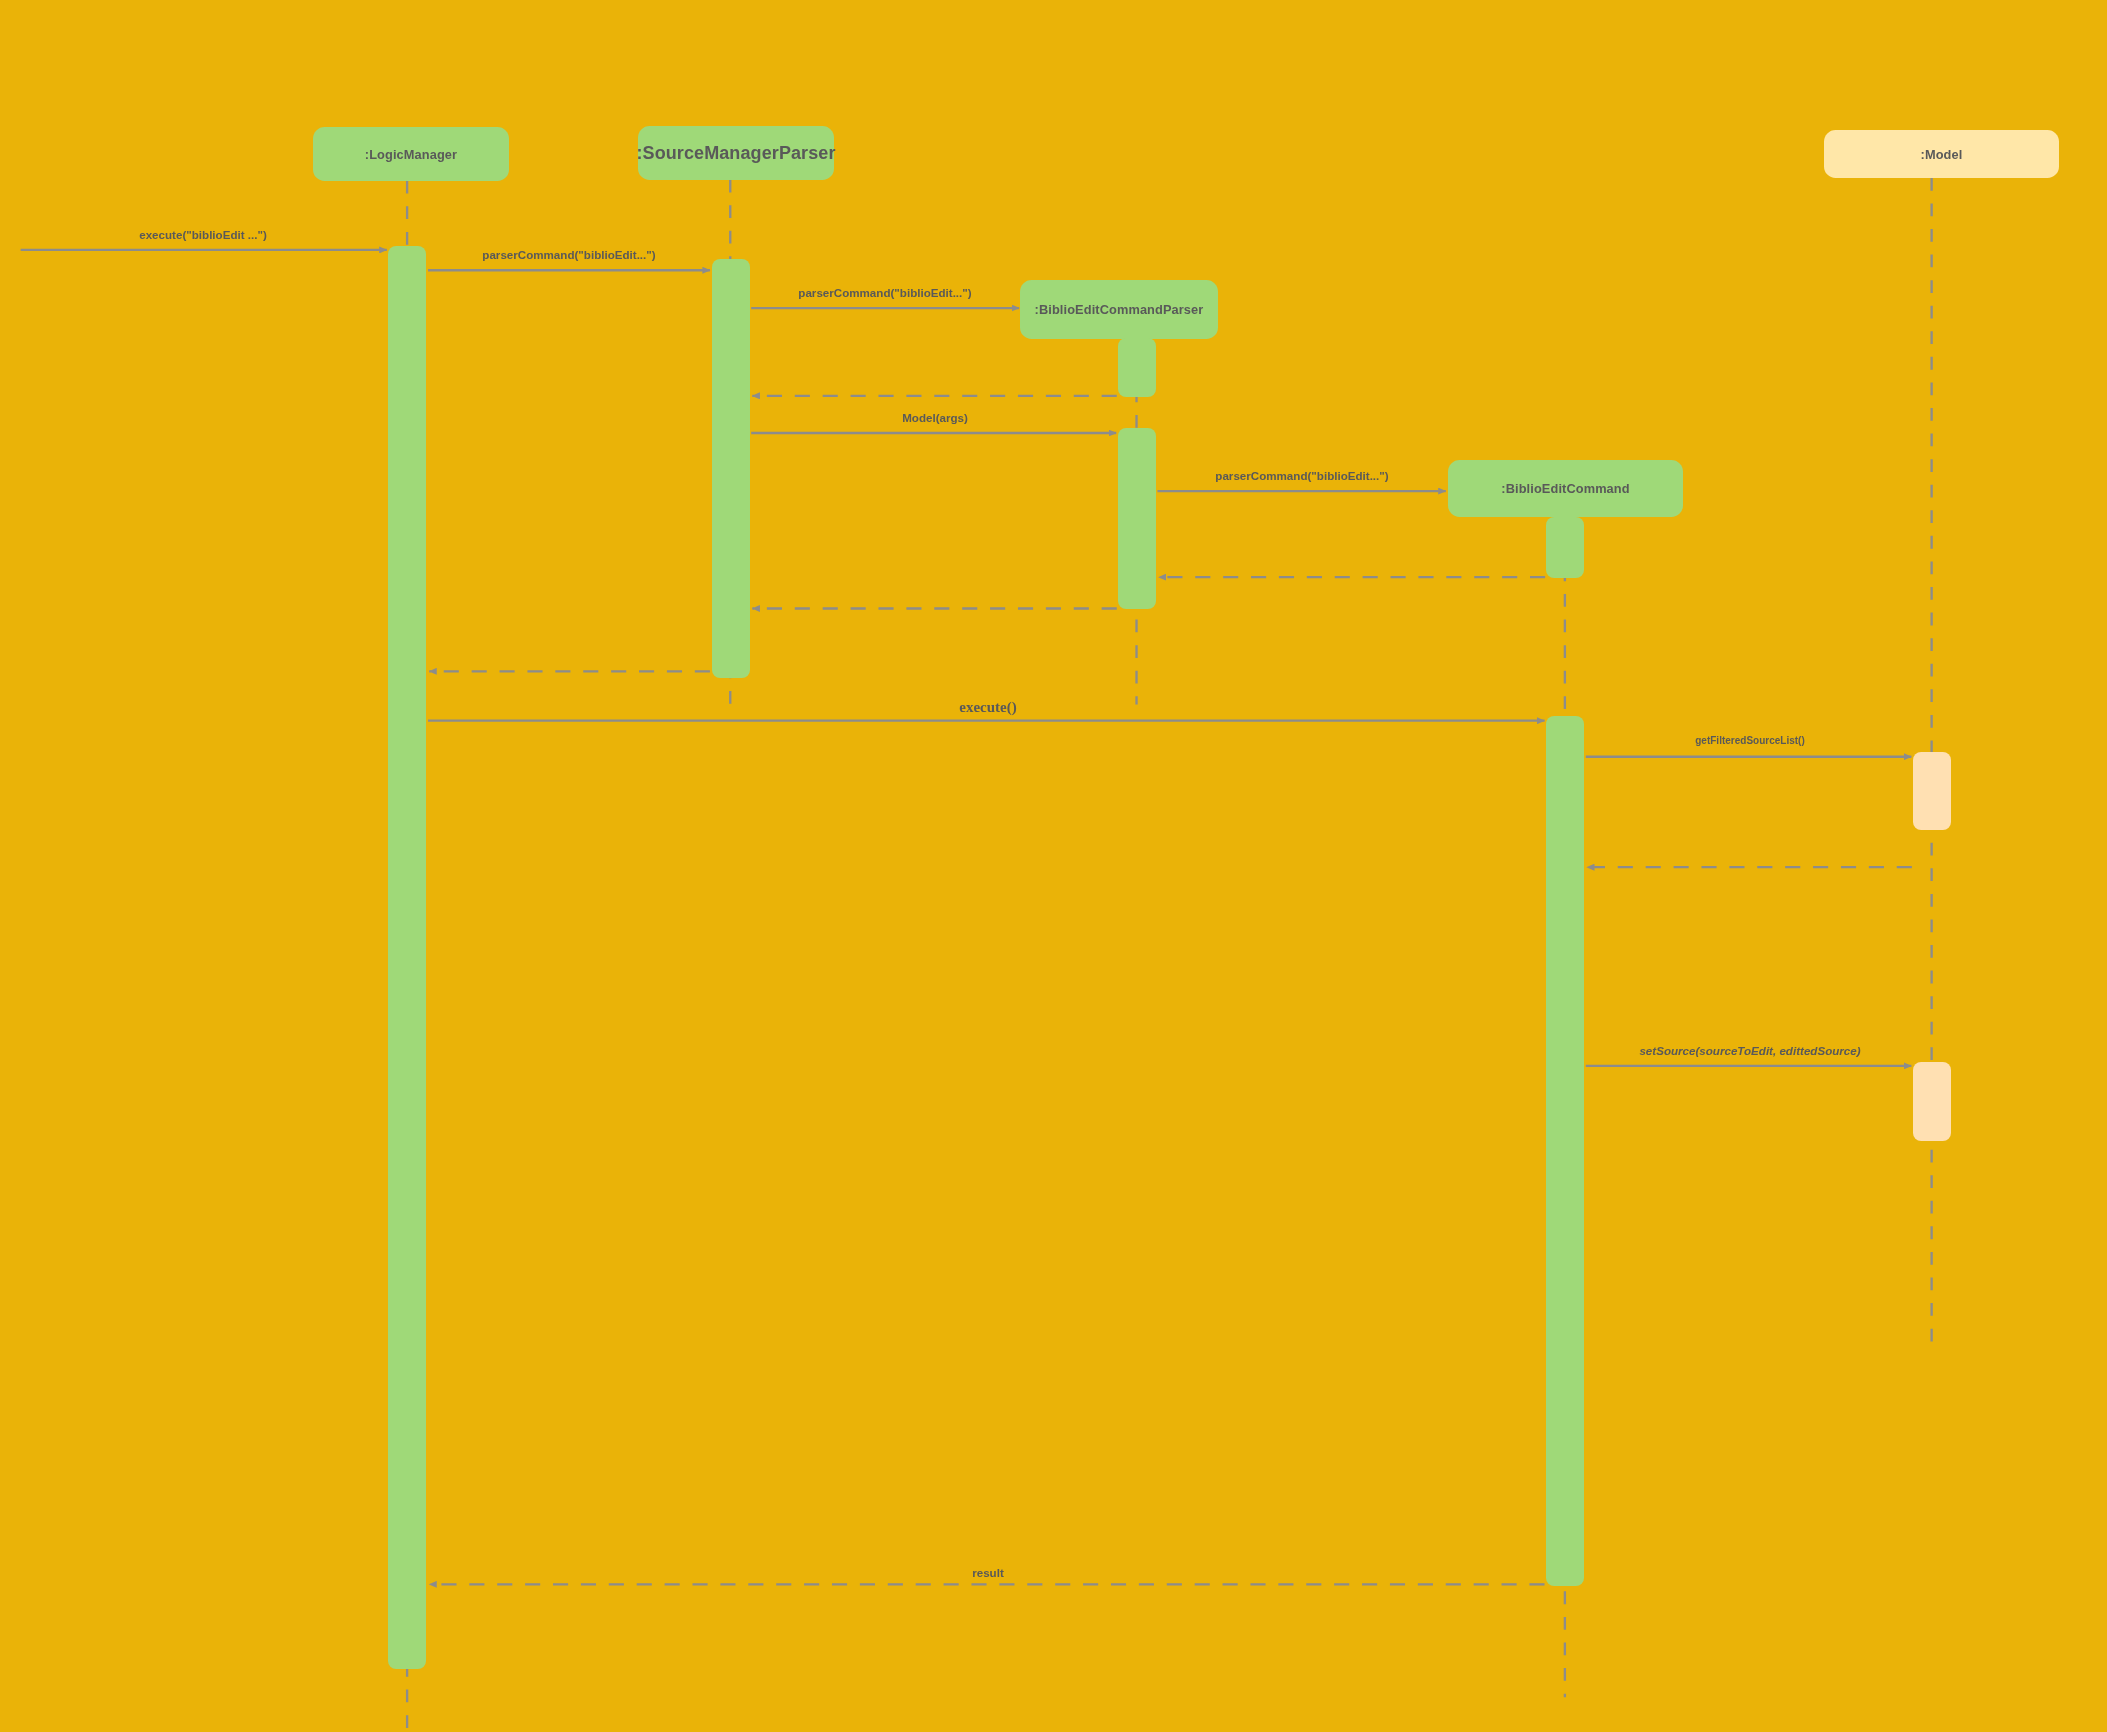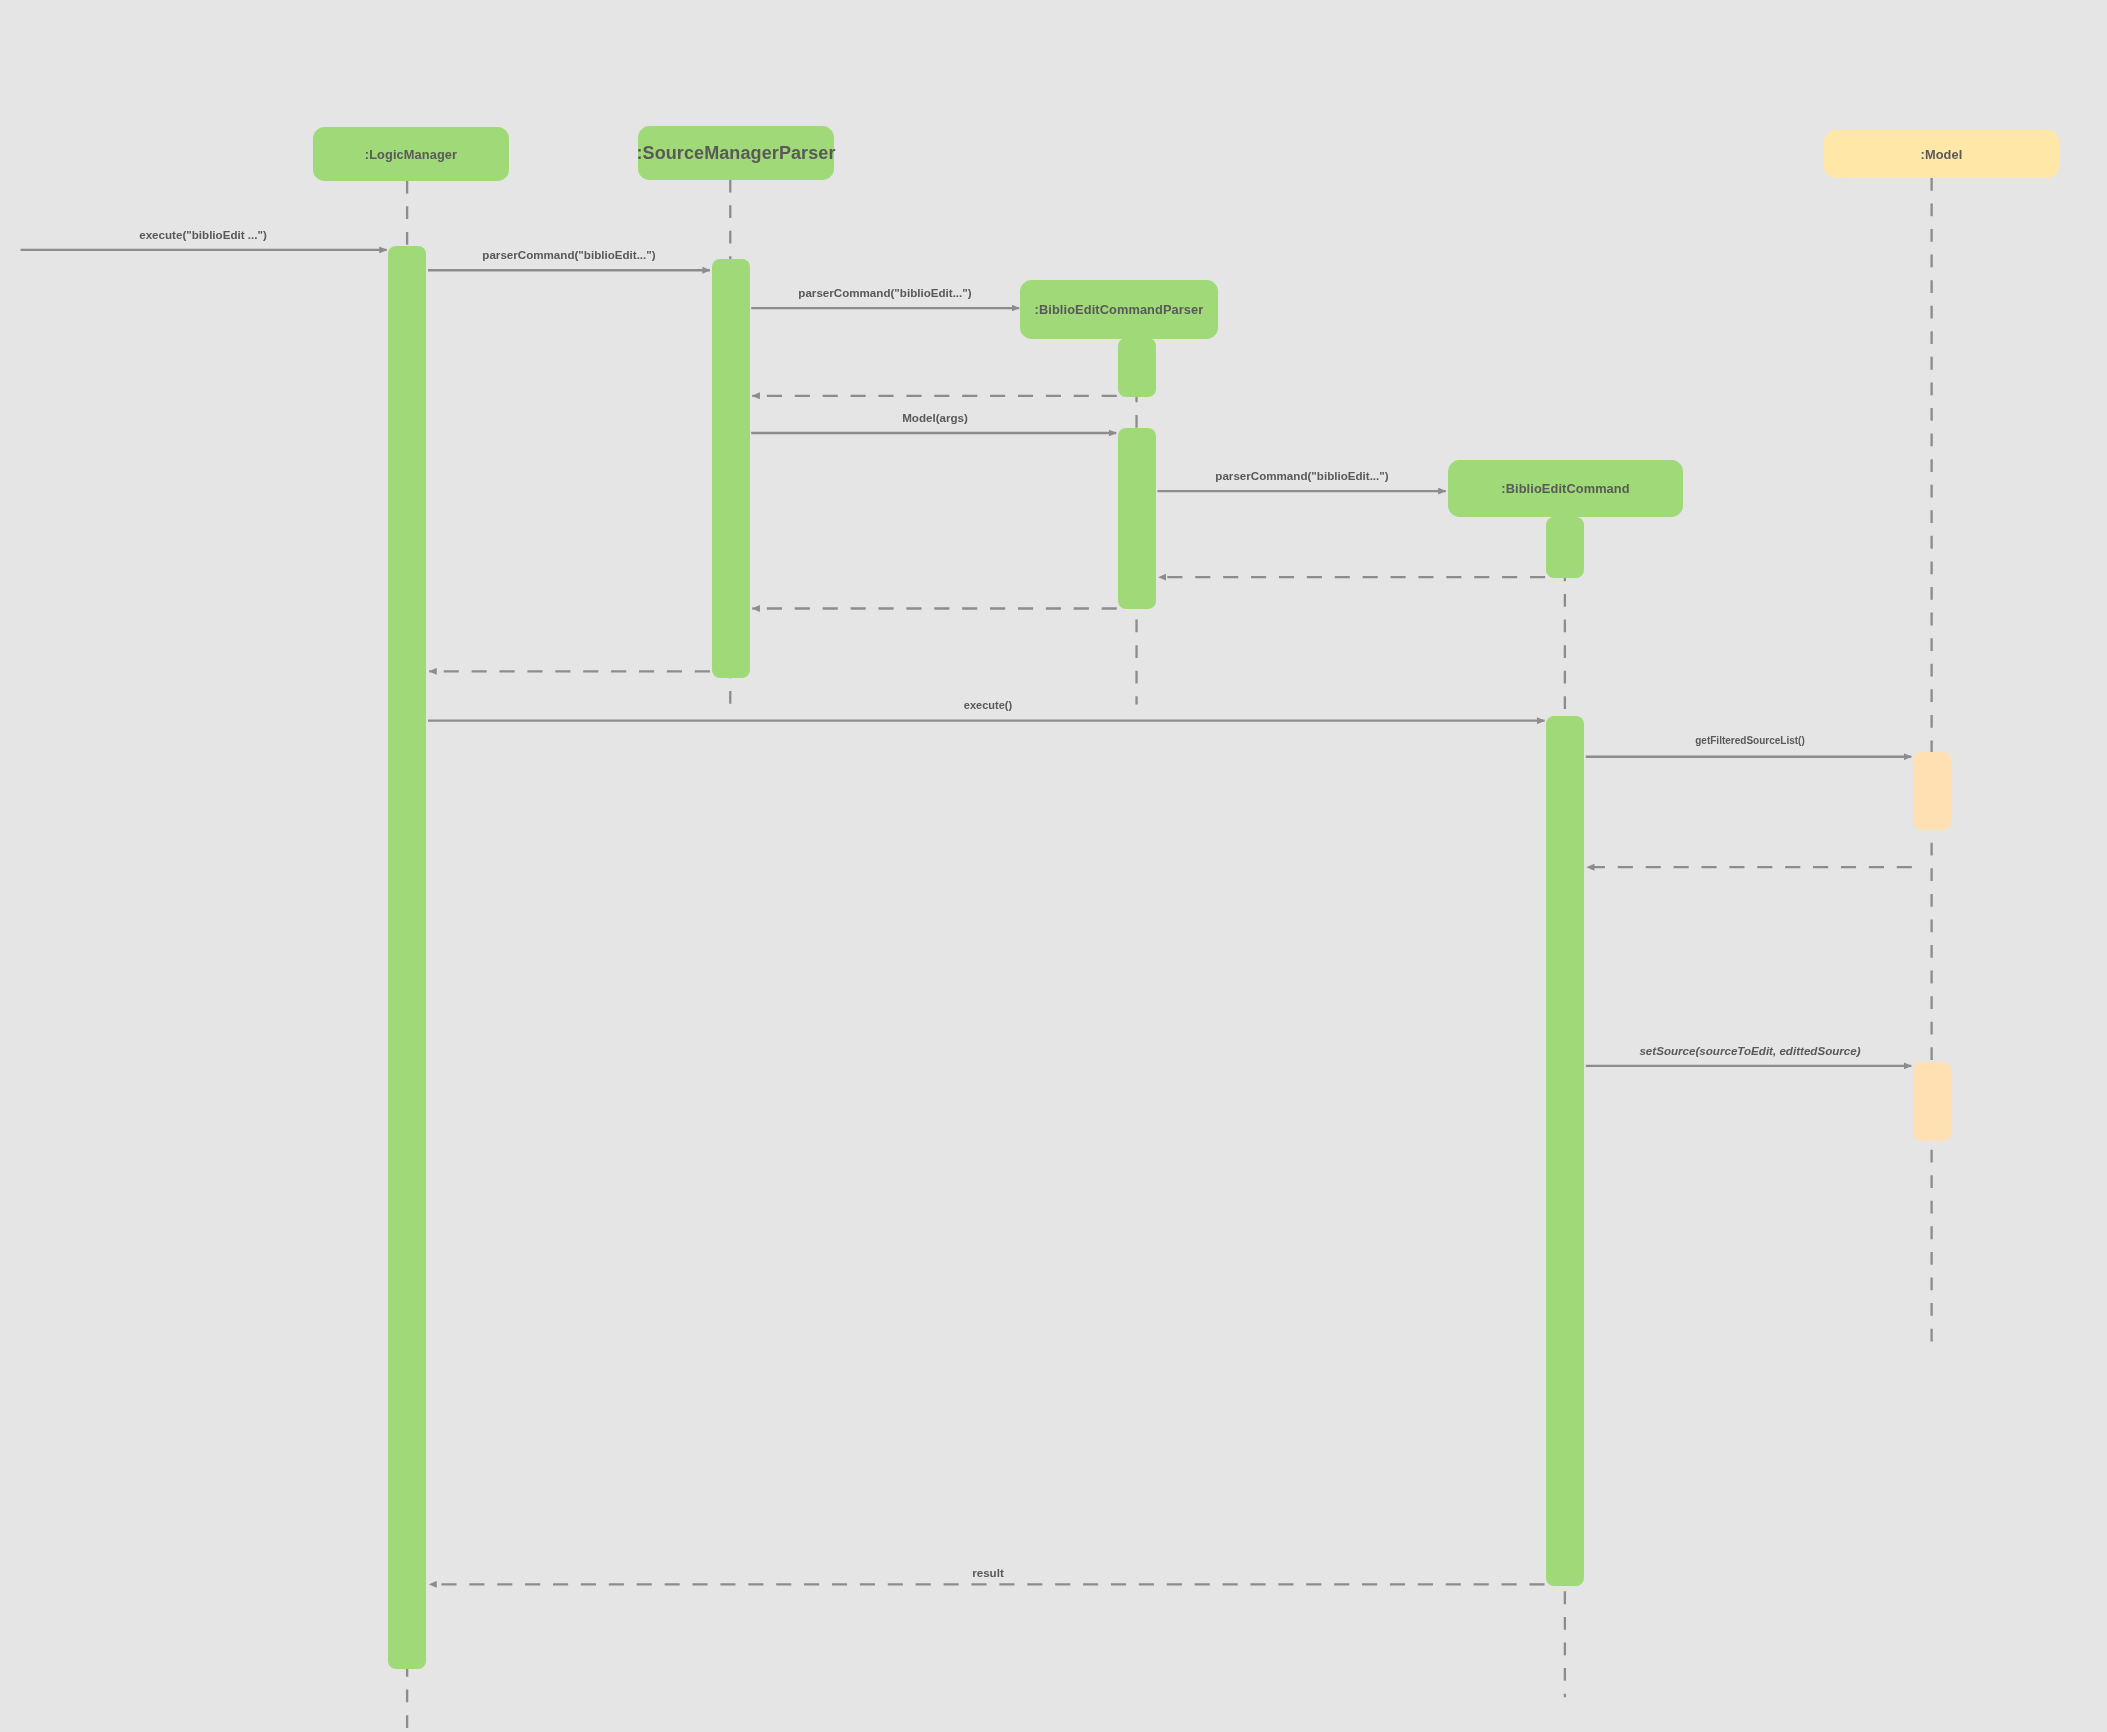--- a/index.html
+++ b/index.html
@@ -8,21 +8,21 @@
     padding: 0;
     background: #ffffff;
   }
   body {
     font-family: "Liberation Sans", sans-serif;
   }
   #diagram-root {
     position: relative;
     width: 2108px;
     height: 1732px;
-    background: #e5e5e5;
+    background: #eab308;
     overflow: hidden;
   }
   #diagram-svg {
     position: absolute;
     left: 0;
     top: 0;
     width: 2108px;
     height: 1732px;
   }
   .lifeline-box {
@@ -120,19 +120,19 @@
       <div class="activation green" style="left: 1546px; top: 716px; width: 38px; height: 870px;"></div>
       <div class="activation yellow" style="left: 1913px; top: 752px; width: 38px; height: 78px;"></div>
       <div class="activation yellow" style="left: 1913px; top: 1062px; width: 38px; height: 79px;"></div>
     </div>
   <div id="labels-layer">
       <div class="msg-label" style="left: 203px; top: 228px; font-size: 11.6px;">execute("biblioEdit ...")</div>
       <div class="msg-label" style="left: 569px; top: 248px; font-size: 11.6px;">parserCommand("biblioEdit...")</div>
       <div class="msg-label" style="left: 885px; top: 286px; font-size: 11.6px;">parserCommand("biblioEdit...")</div>
       <div class="msg-label" style="left: 935px; top: 411px; font-size: 11.6px;">Model(args)</div>
       <div class="msg-label" style="left: 1302px; top: 469px; font-size: 11.6px;">parserCommand("biblioEdit...")</div>
-      <div class="msg-label" style="left: 988px; top: 699px; font-size: 11px;">execute()</div>
+      <div class="msg-label" style="left: 988px; top: 699px; font-size: 15px; font-family: Liberation Serif, serif;">execute()</div>
       <div class="msg-label" style="left: 1750px; top: 735px; font-size: 10px;">getFilteredSourceList()</div>
       <div class="msg-label" style="left: 1750px; top: 1044px; font-size: 11.6px; font-style: italic;">setSource(sourceToEdit, edittedSource)</div>
       <div class="msg-label" style="left: 988px; top: 1566px; font-size: 11.6px;">result</div>
     </div>
 </div>
 
 
 </body></html>

